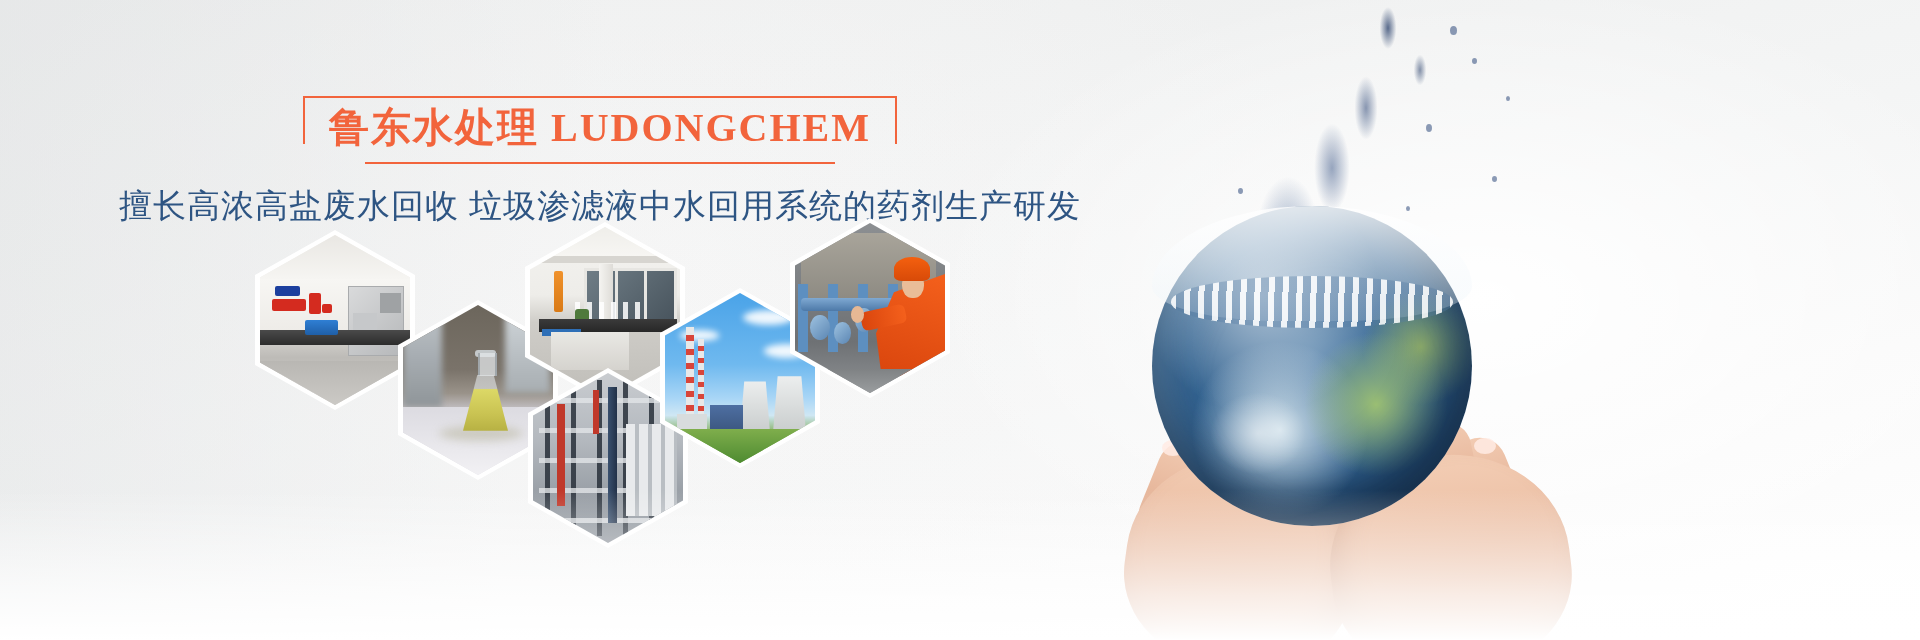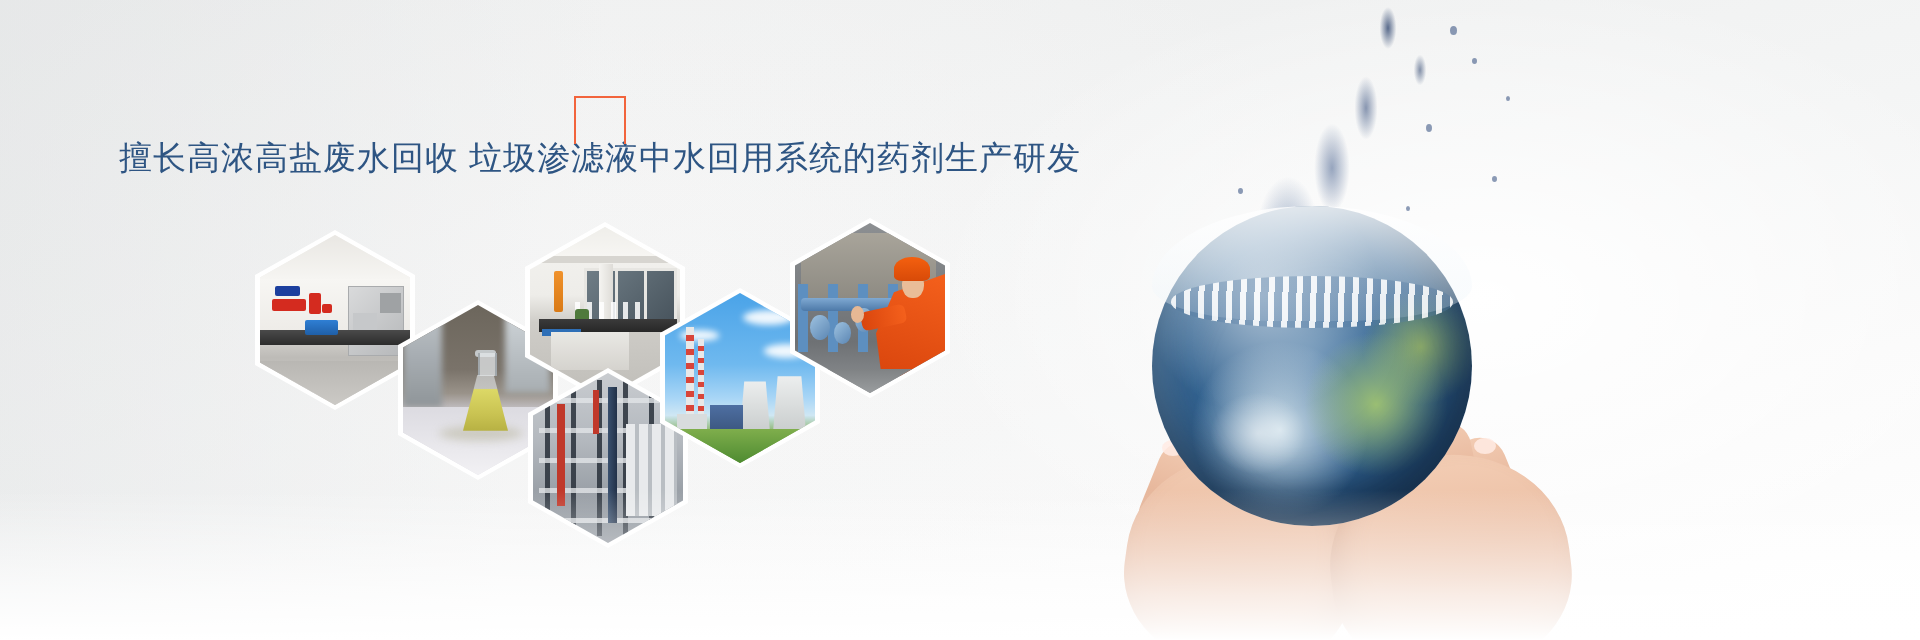--- a/index.html
+++ b/index.html
@@ -213,20 +213,21 @@
 <div class="banner">
 
   <div class="sheen"></div>
 
   <div class="headline">
     <div class="title-wrap">
       <span class="br-top"></span>
       <span class="br-tl"></span>
       <span class="br-tr"></span>
       <span class="br-bot"></span>
+      <div class="title">鲁东水处理 LUDONGCHEM</div>
     </div>
     <div class="subtitle">擅长高浓高盐废水回收  垃圾渗滤液中水回用系统的药剂生产研发</div>
   </div>
 
   <div class="hexes">
 
     <div class="hex" style="left:255px;top:230px;width:160px;height:180px;">
       <div class="inner">
         <div class="scene s-lab">
           <div class="ceil"></div>

